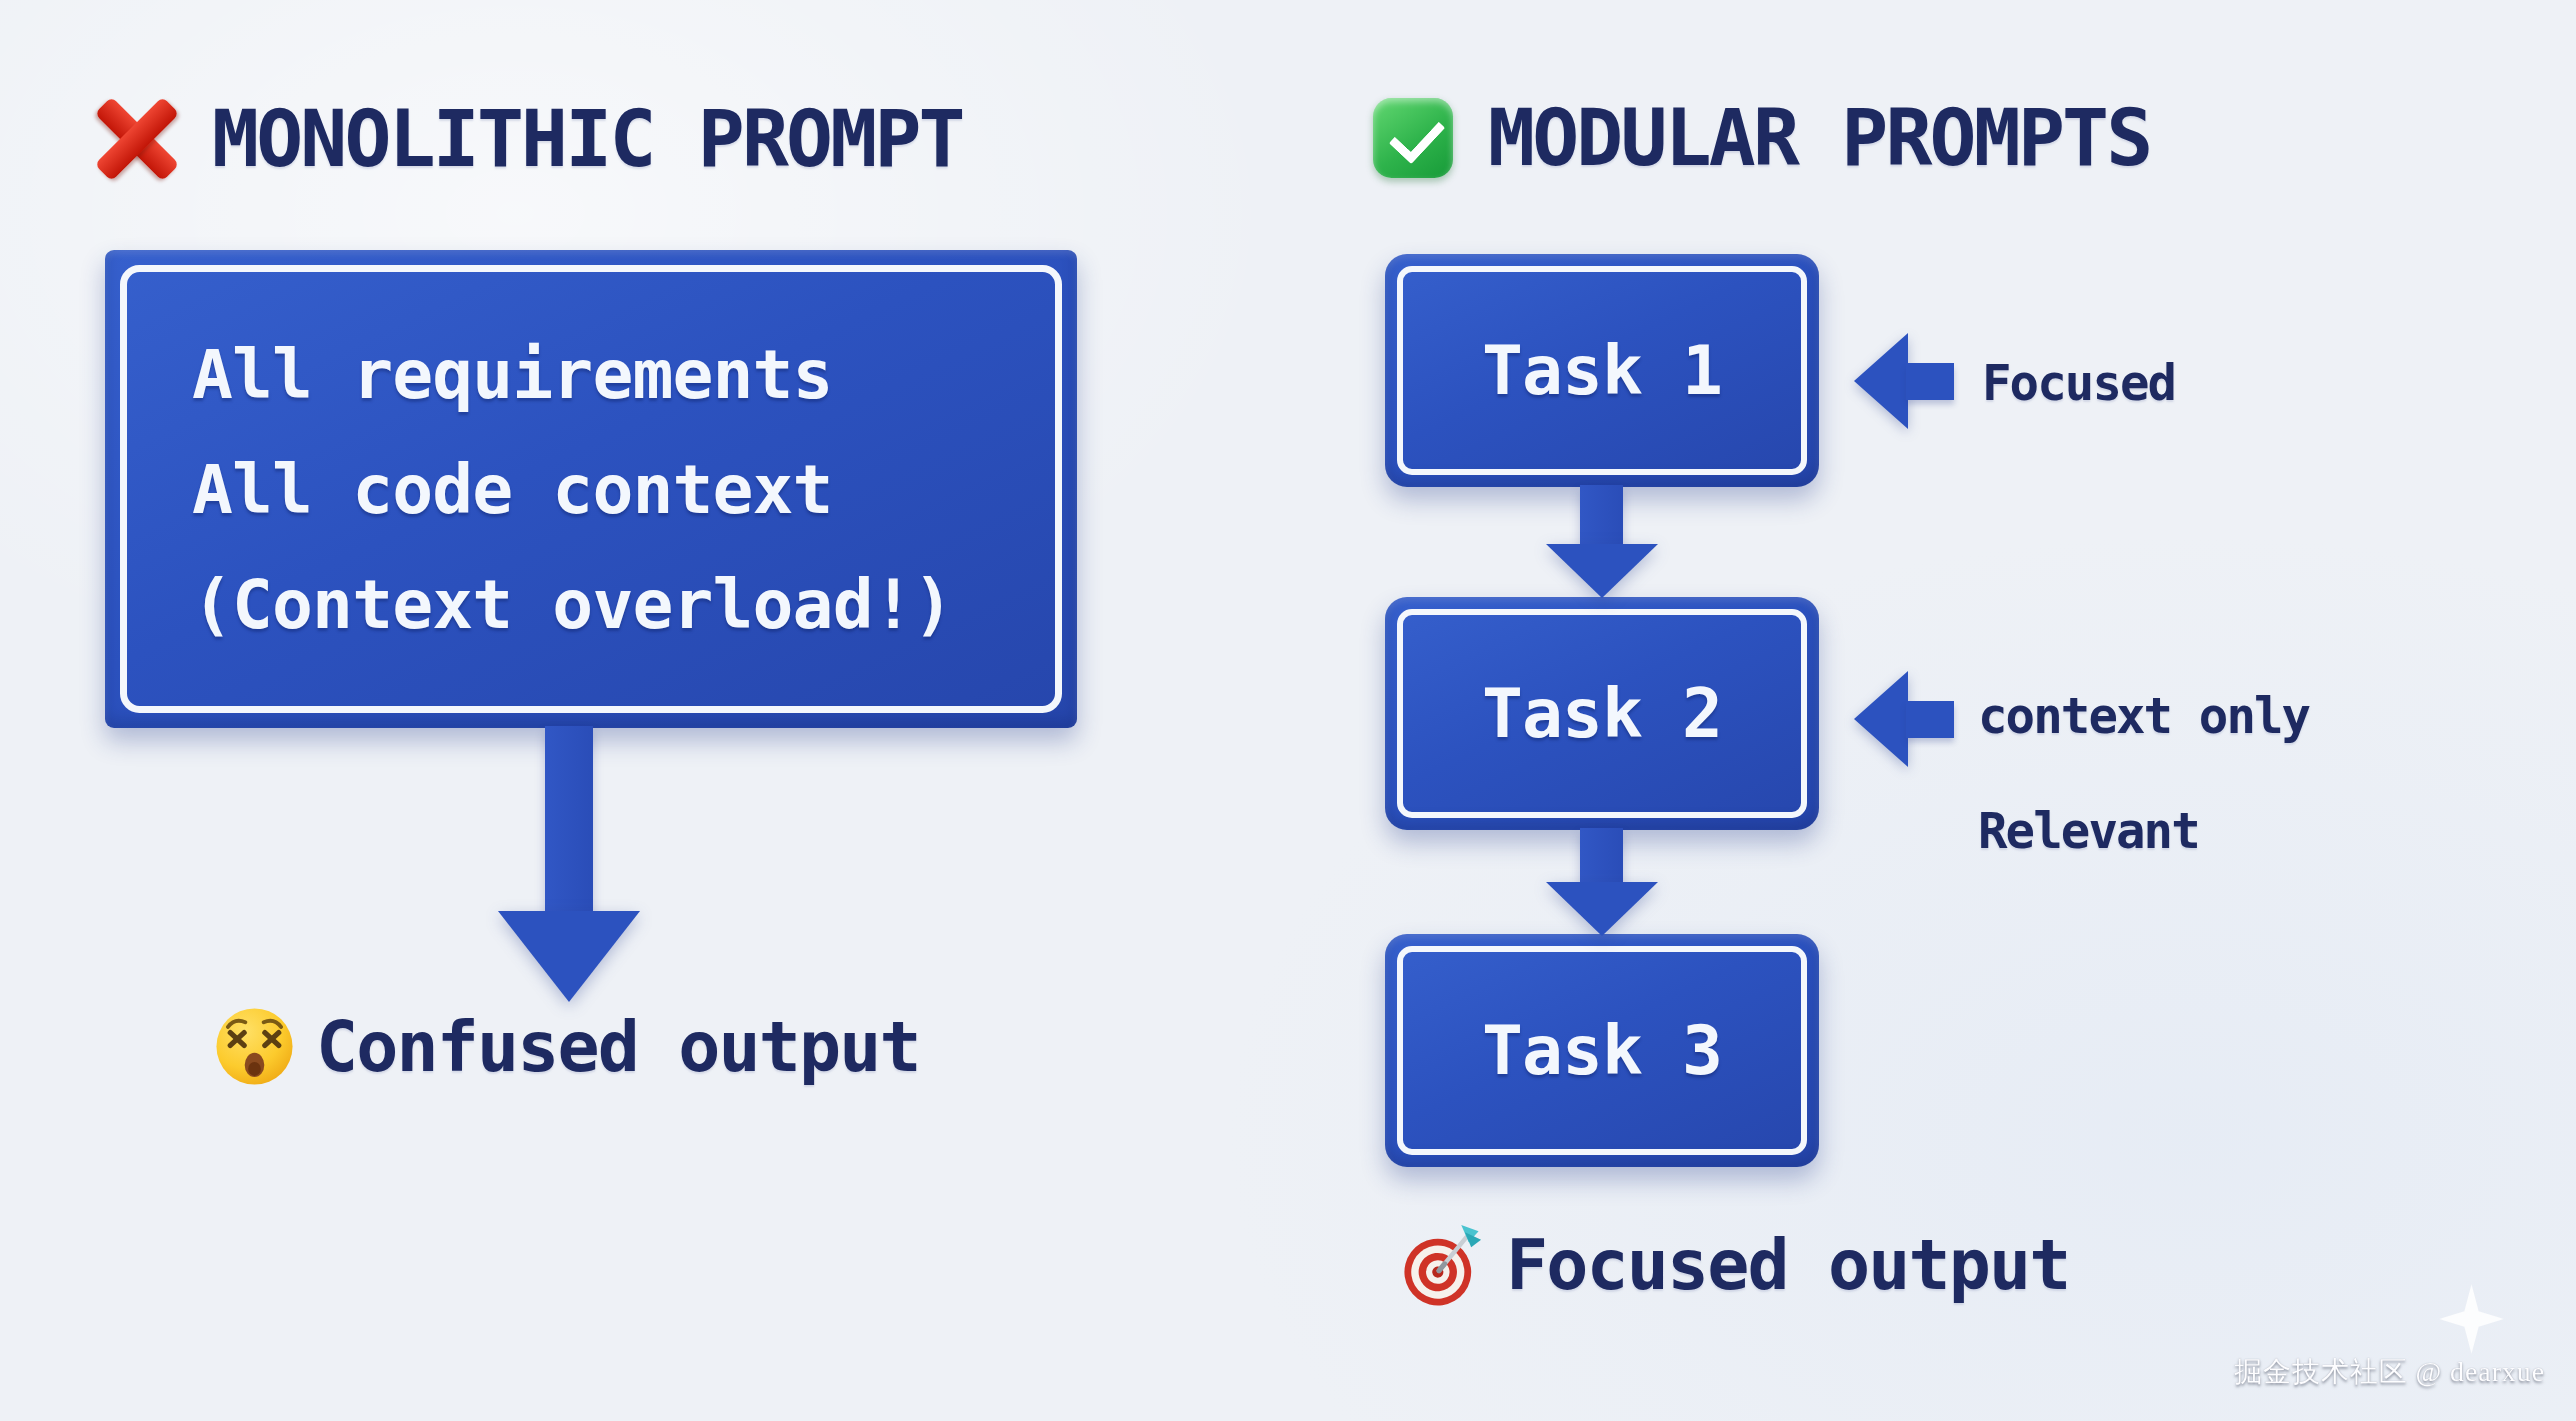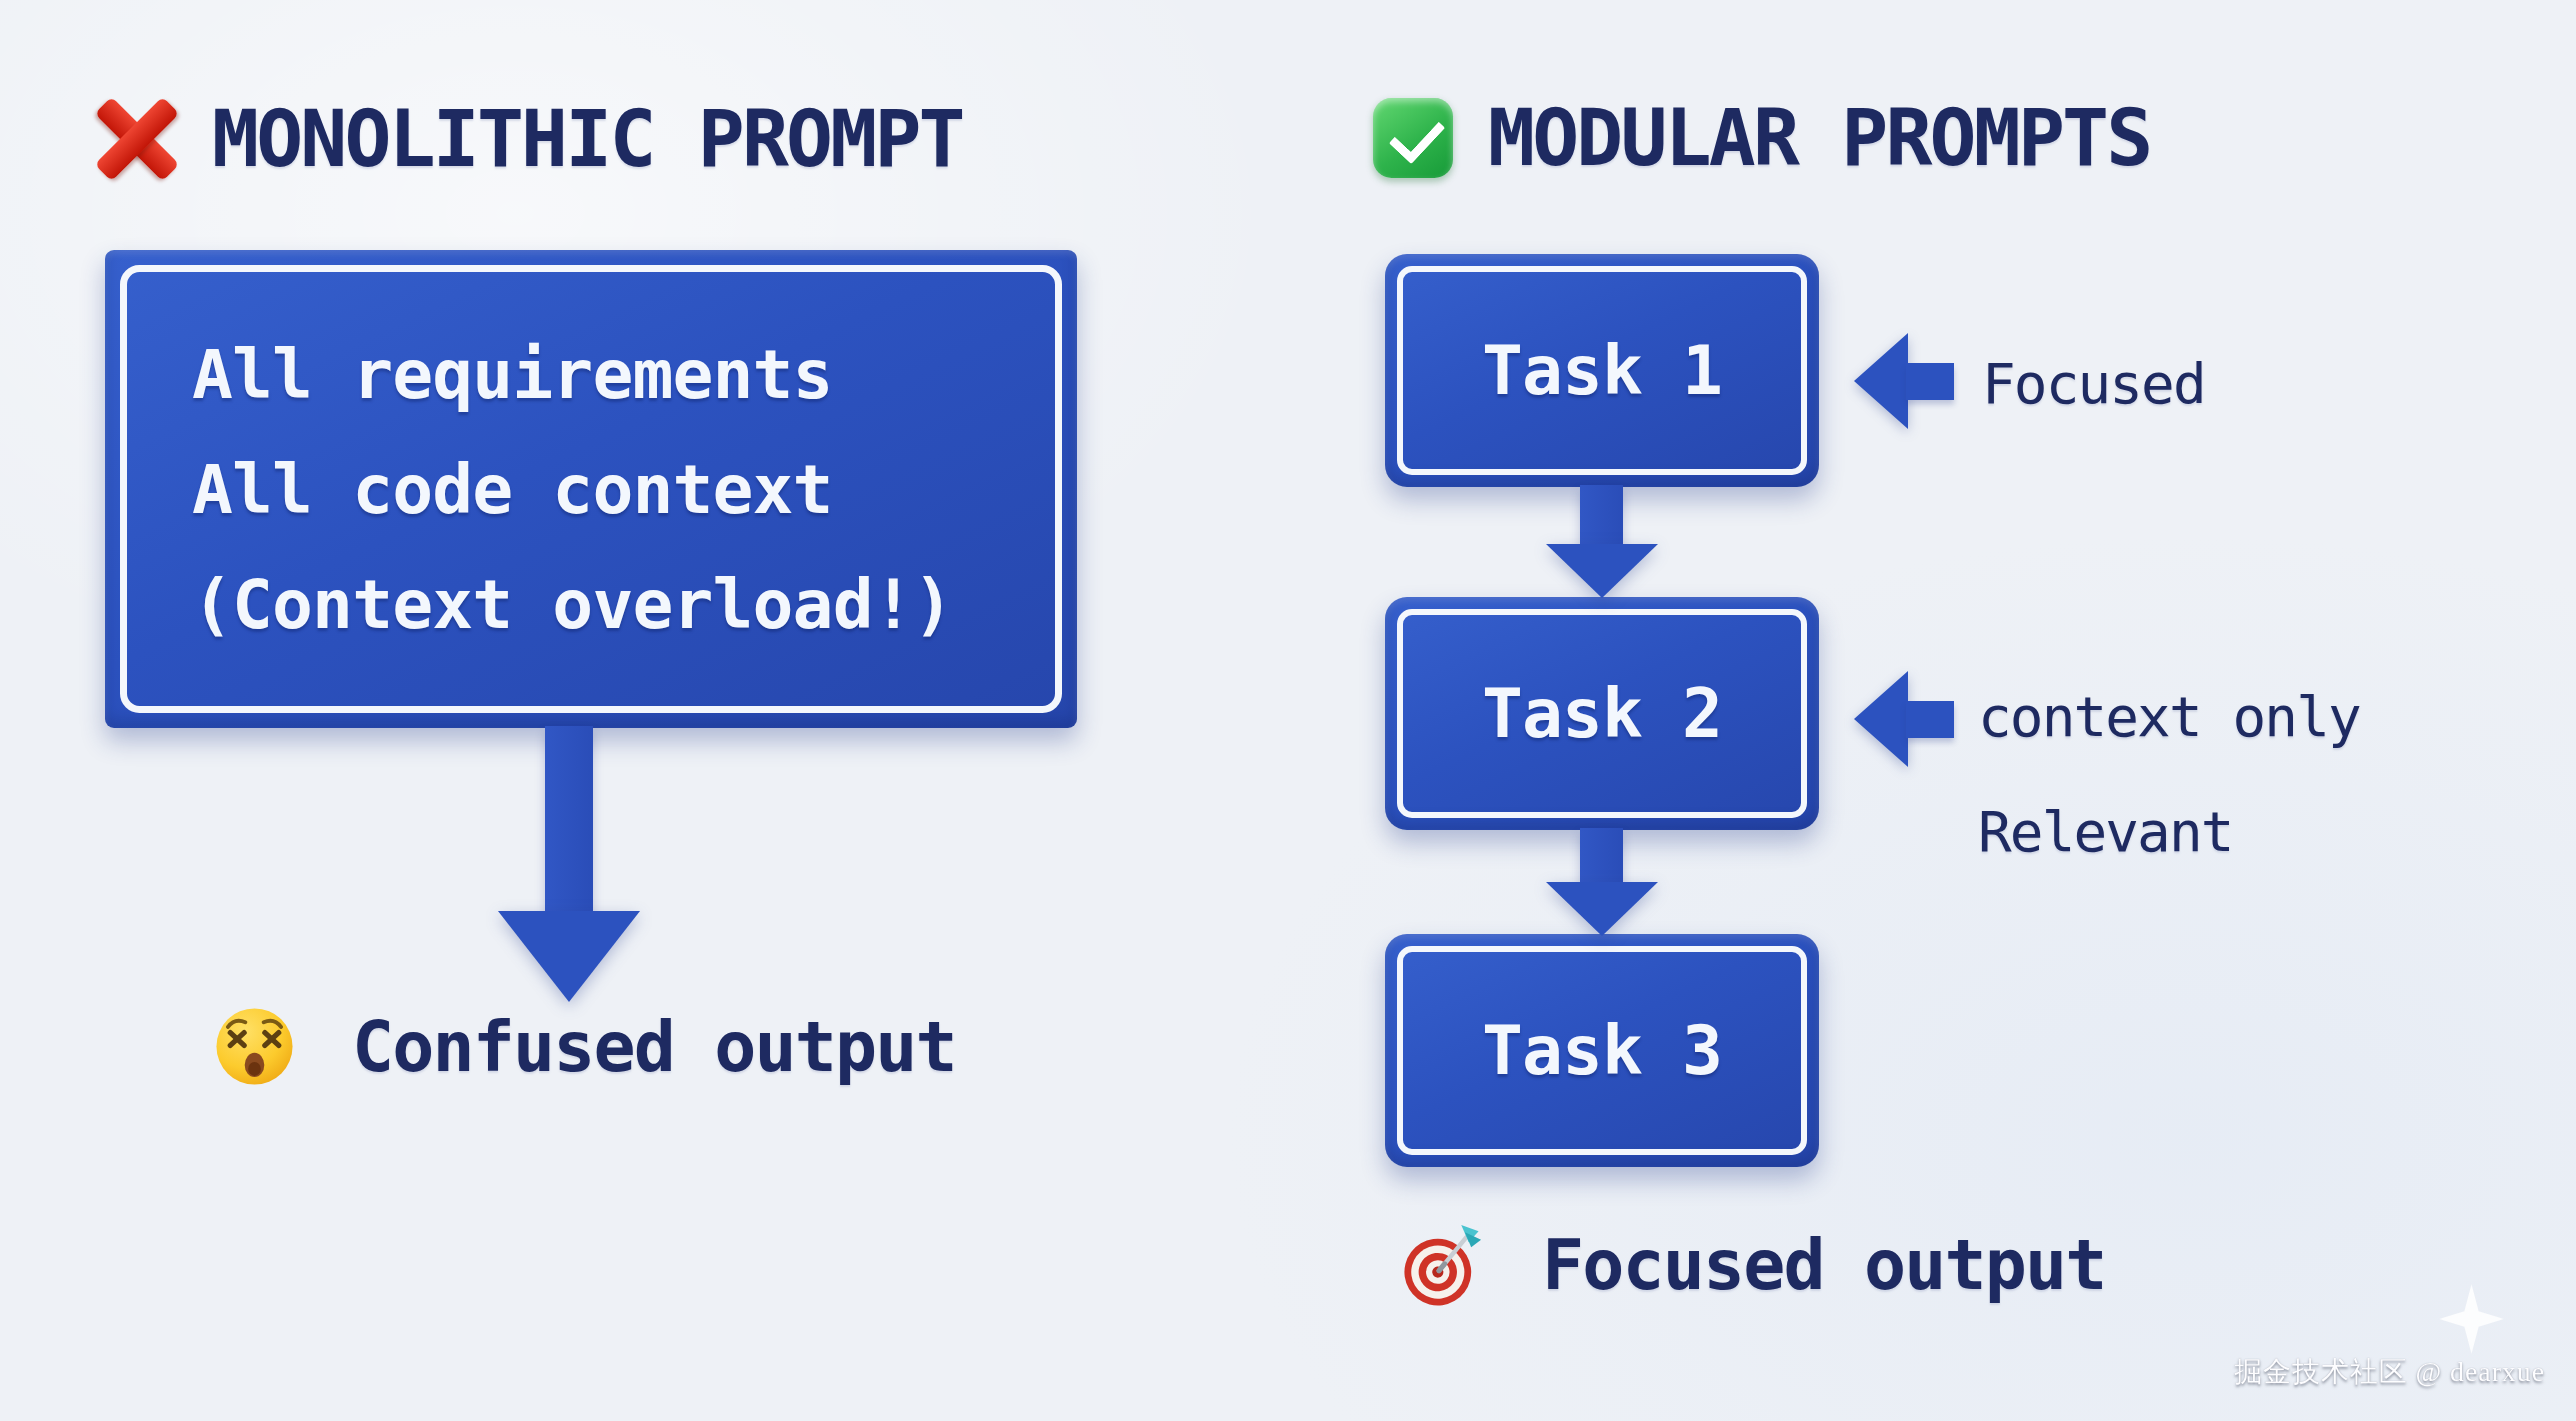--- a/index.html
+++ b/index.html
@@ -110,28 +110,28 @@
   }
   .side-arrow .tail{
     position:absolute;left:52px;top:30px;width:48px;height:37px;
     background:#2c52bf;box-shadow:0 4.6px 5.6px rgba(38,58,138,.25);
   }
   .side-arrow-1{left:1854px;top:333px;}
   .side-arrow-2{left:1854px;top:671px;}
 
   
   .annot{
-    position:absolute;color:#1e2a61;font-size:56px;font-weight:normal;
+    position:absolute;color:#1e2a61;font-size:49px;font-weight:bold;
     letter-spacing:-1.9px;line-height:115px;white-space:nowrap;
     text-shadow:0 1.9px 1.9px rgba(160,170,200,.35);
   }
   .annot-1{left:1982px;top:326px;}
   .annot-2{left:1978px;top:659px;}
 
-  .output-row{position:absolute;display:flex;align-items:center;gap:56px;}
+  .output-row{position:absolute;display:flex;align-items:center;gap:20px;}
   .output-row .otext{
     font-size:70px;font-weight:bold;color:#1e2a61;letter-spacing:-1.9px;white-space:nowrap;
     text-shadow:0 1.9px 1.9px rgba(160,170,200,.35);
   }
   .output-left{left:213px;top:1005px;}
   .output-right{left:1397px;top:1220px;}
 
   .emoji-svg{display:block;flex:0 0 auto;}
 
   

